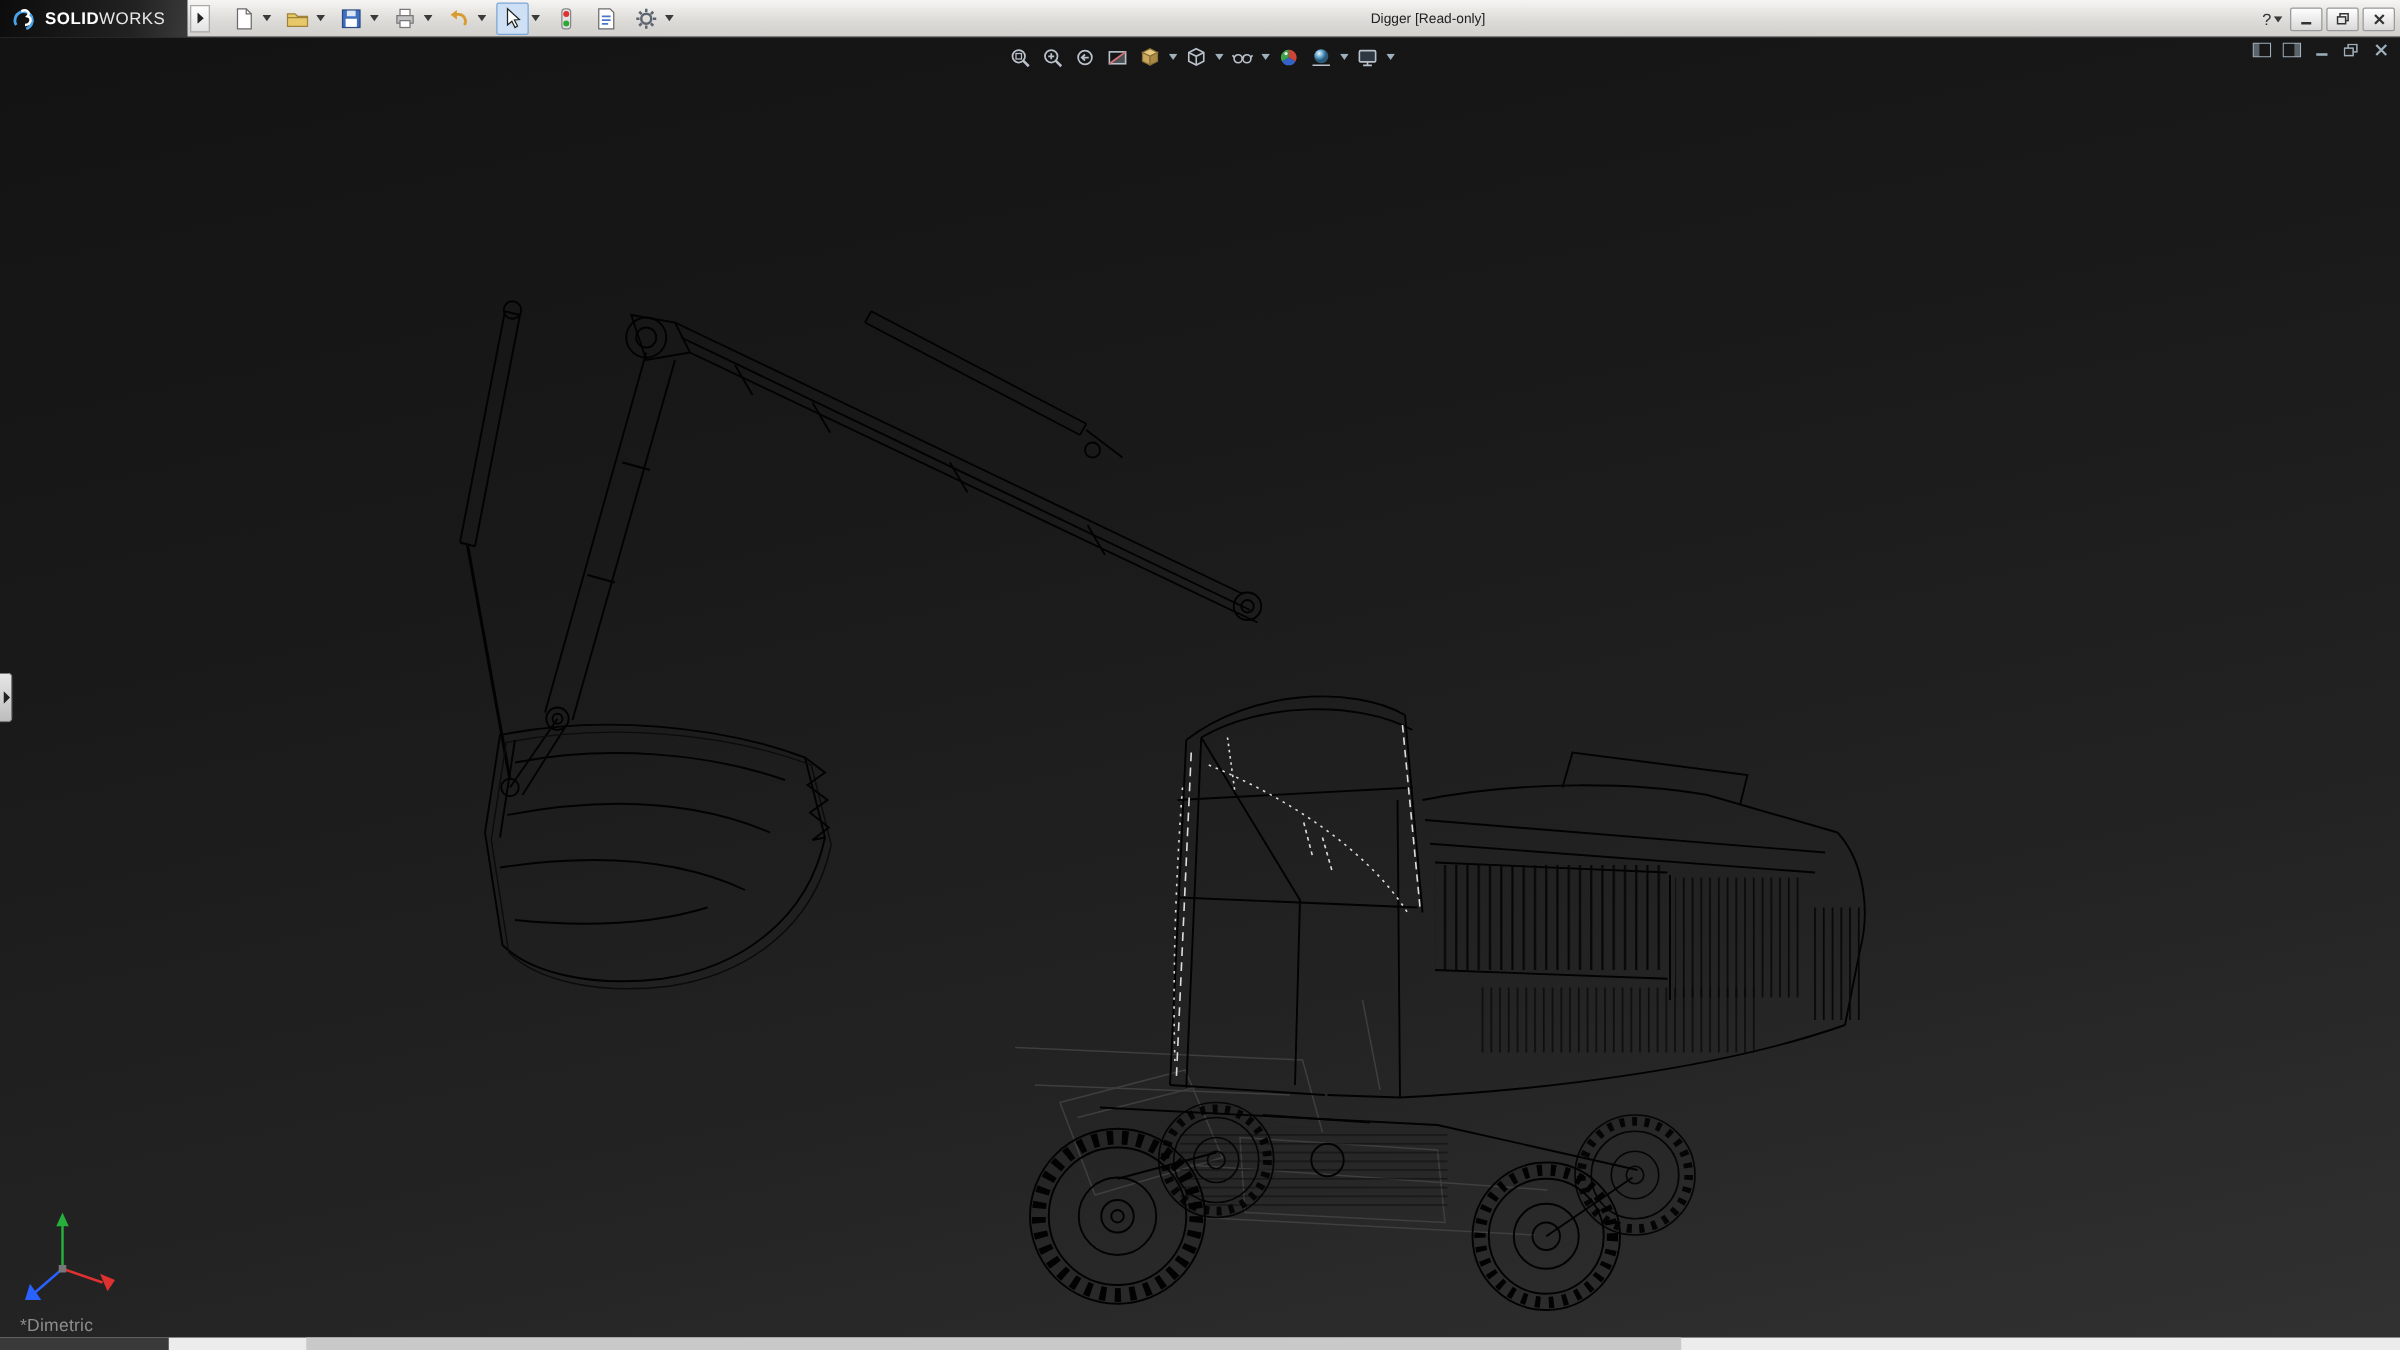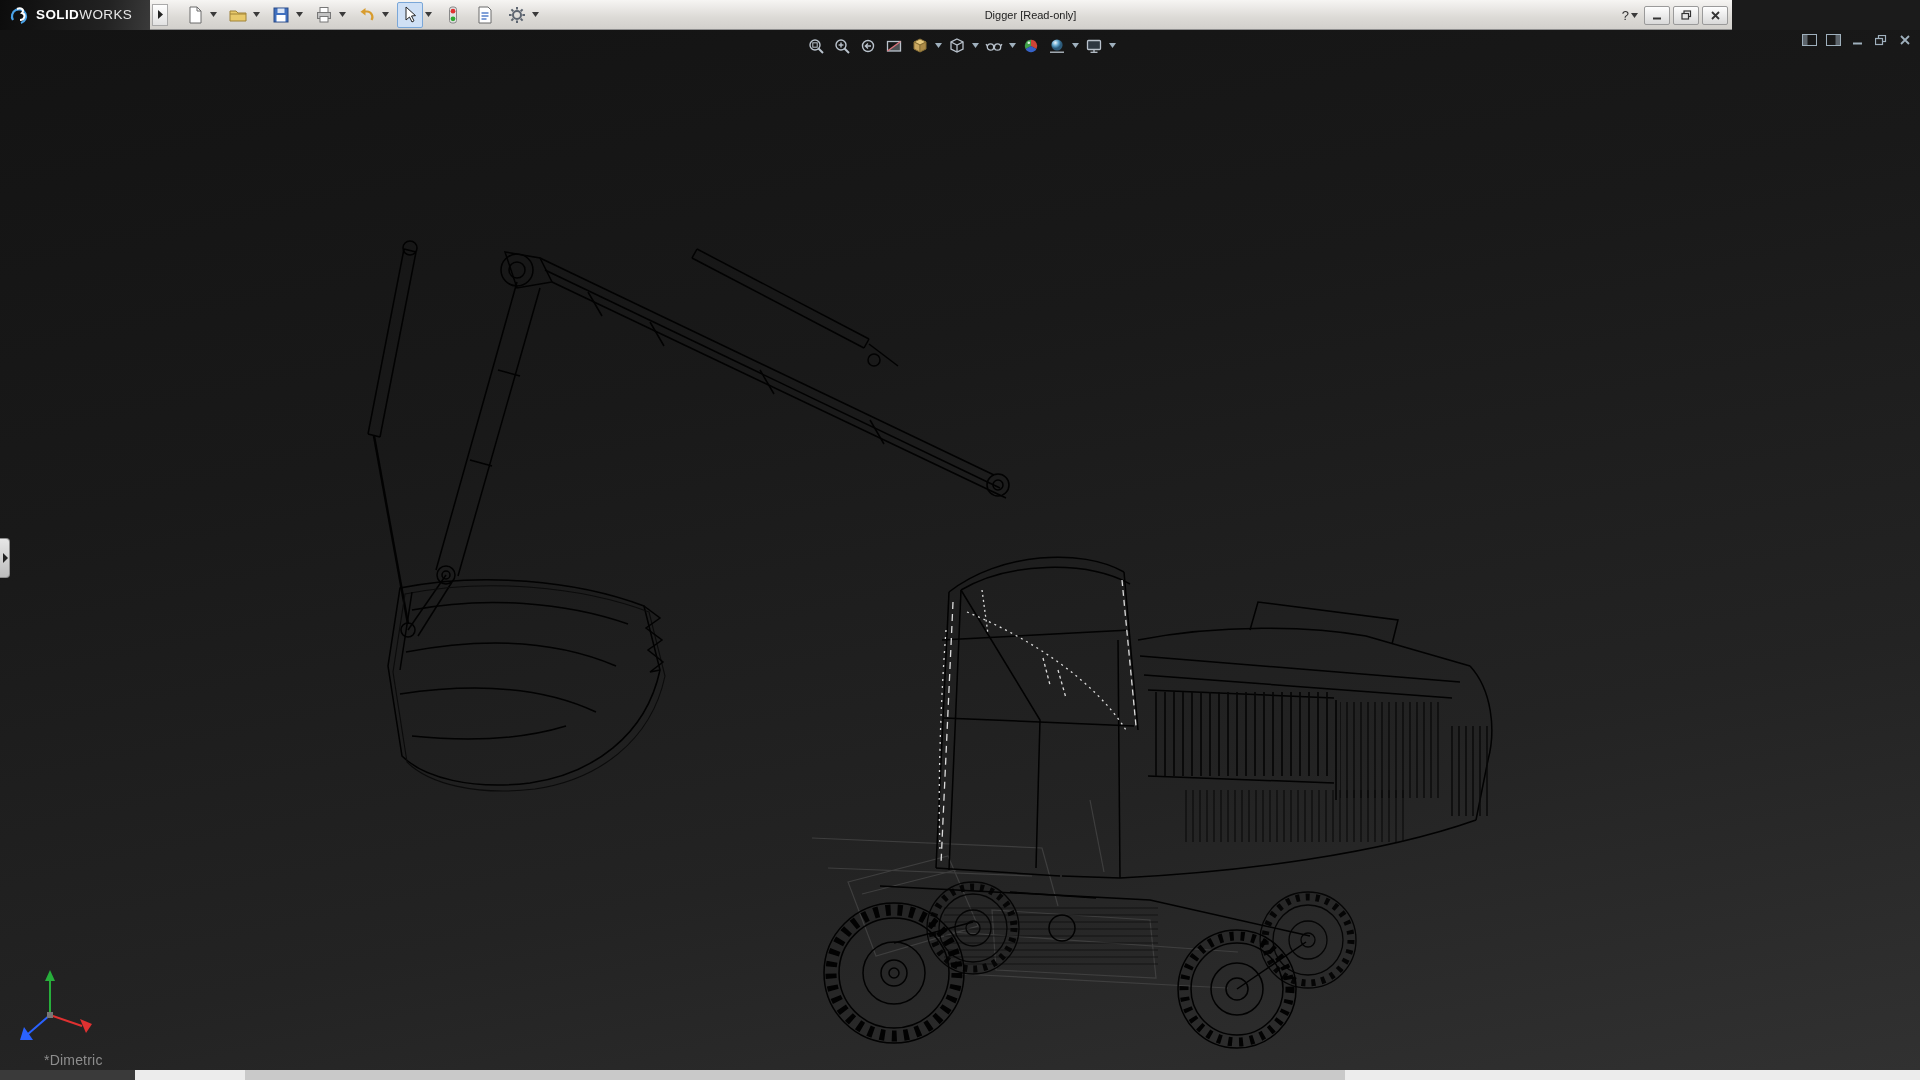--- a/index.html
+++ b/index.html
@@ -2,21 +2,21 @@
 <html><head>
 <meta charset="utf-8">
 <style>
   * { margin:0; padding:0; box-sizing:border-box; }
   html,body { width:1920px; height:1080px; overflow:hidden; font-family:"Liberation Sans", sans-serif; background:#1b1b1b; }
 
   .app { position:relative; width:1920px; height:1080px; }
 
   
   .titlebar {
-    position:absolute; top:0; left:0; width:1732px; height:30px;
+    position:absolute; top:0; left:0; width:1920px; height:30px;
     background:linear-gradient(#f6f5f3, #dcdad6 60%, #d2d0cc);
     border-bottom:1px solid #8f8f8f;
     display:flex; align-items:center;
   }
   .logo {
     height:30px; width:150px; flex:0 0 auto;
     background:linear-gradient(100deg,#0c0c0c 0%, #222 70%, #3a3a3a 100%);
     display:flex; align-items:center; gap:6px; padding:0 8px;
   }
   .brand { color:#fff; font-size:13.5px; letter-spacing:.4px; white-space:nowrap; }
@@ -65,21 +65,21 @@
   .vp-controls { position:absolute; top:2px; right:6px; display:flex; align-items:center; gap:6px; }
   .vp-btn { width:18px; height:16px; display:flex; align-items:center; justify-content:center; cursor:pointer; }
 
   .splitter {
     position:absolute; left:0; top:508px; width:10px; height:40px;
     background:linear-gradient(#e6e6e6,#bdbdbd); border:1px solid #8d8d8d; border-left:none;
     border-radius:0 4px 4px 0; display:flex; align-items:center; justify-content:center; cursor:pointer;
   }
 
   .view-label {
-    position:absolute; left:16px; bottom:2px; font-size:14px; color:#8d8d8d; letter-spacing:.2px;margin-left:28px;
+    position:absolute; left:16px; bottom:2px; font-size:14px; color:#8d8d8d; letter-spacing:.2px;
   }
 
   
   .statusbar { position:absolute; bottom:0; left:0; width:1920px; height:10px; background:#ececec; }
   .statusbar .seg-dark { position:absolute; left:0; top:0; width:135px; height:10px; background:#3a3a3a; }
   .statusbar .seg-mid  { position:absolute; left:245px; top:0; width:1100px; height:10px; background:#c9c9c9; }
 </style>
 </head>
 <body>
 

